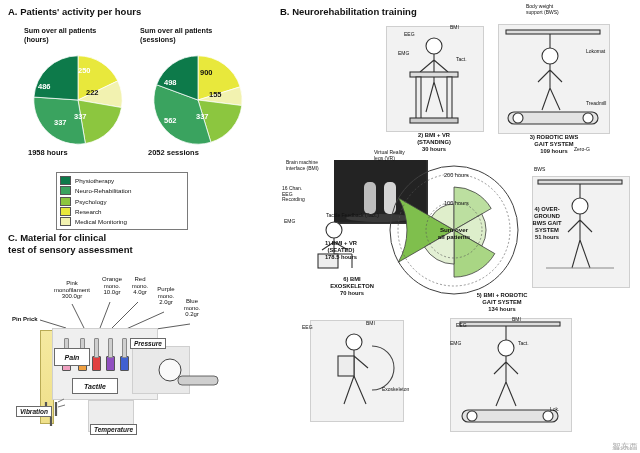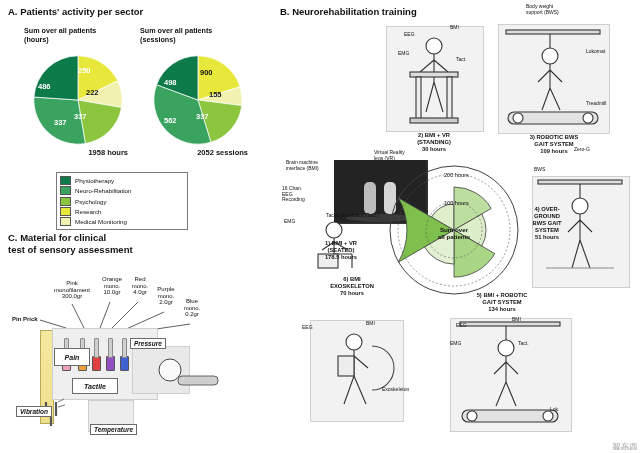--- a/index.html
+++ b/index.html
@@ -11,21 +11,21 @@
   }
   .panel-title{position:absolute;font-size:9.5px;font-weight:bold;color:#111;}
   .lbl{position:absolute;font-size:6px;color:#111;line-height:1.12;}
   .lbl.b{font-weight:bold;}
   .lbl.c{text-align:center;}
 
   
   #panelA{position:absolute;left:0;top:0;width:272px;height:228px;}
   .pieTitle{position:absolute;font-size:7.2px;font-weight:bold;text-align:left;line-height:1.25;color:#111;}
   .pieWrap{position:absolute;}
-  .pieCap{position:absolute;font-size:7.5px;font-weight:bold;text-align:right;color:#111;}
+  .pieCap{position:absolute;font-size:7.5px;font-weight:bold;text-align:left;color:#111;}
   .sliceNum{position:absolute;font-size:7.5px;font-weight:bold;color:#111;}
   .sliceNum.w{color:#ffffff;}
 
   .legend{position:absolute;left:56px;top:172px;width:124px;border:1px solid #7a7a7a;background:#fff;padding:2px 3px;}
   .legend .row{display:flex;align-items:center;margin:1.2px 0;}
   .legend .sw{width:9px;height:7px;margin-right:4px;border:0.5px solid #555;}
   .legend .tx{font-size:6.2px;color:#111;}
 
   
   #panelB{position:absolute;left:274px;top:0;width:366px;height:453px;}
@@ -49,21 +49,21 @@
           display:flex;align-items:center;justify-content:center;color:#111;padding:1px 3px;}
   .monofil{position:absolute;width:3px;background:#cfcfcf;border:0.5px solid #8a8a8a;border-radius:1px;}
   .monohandle{position:absolute;width:7px;height:13px;border:0.5px solid #555;border-radius:1px;}
   .wm{position:absolute;right:2px;bottom:1px;font-size:8px;color:#aaa;letter-spacing:0.5px;}
   .wmsub{position:absolute;right:3px;bottom:-1px;font-size:5.5px;color:#bbb;}
 </style>
 </head>
 <body>
 
 <div id="panelA">
-  <div class="panel-title" style="left:8px;top:6px;">A. Patients' activity per sector</div>
+  <div class="panel-title" style="left:8px;top:6px;">A. Patients' activity per hours</div>
 
   <div class="pieTitle" style="left:24px;top:26px;width:106px;">Sum over all patients<br>(hours)</div>
   <div class="pieWrap" style="left:32px;top:54px;width:92px;height:92px;">
     <svg width="92" height="92" viewBox="0 0 100 100">
 
       <g transform="translate(50,50)">
         <path d="M0 0 L0 -48 A48 48 0 0 1 43.2 -20.8 Z" fill="#e8e83c" stroke="#fff" stroke-width="0.8"></path>
         <path d="M0 0 L43.2 -20.8 A48 48 0 0 1 47.3 8.2 Z" fill="#f2f2b0" stroke="#fff" stroke-width="0.8"></path>
         <path d="M0 0 L47.3 8.2 A48 48 0 0 1 8.0 47.3 Z" fill="#8cc63f" stroke="#fff" stroke-width="0.8"></path>
         <path d="M0 0 L8.0 47.3 A48 48 0 0 1 -47.9 -3.2 Z" fill="#3aa35f" stroke="#fff" stroke-width="0.8"></path>

